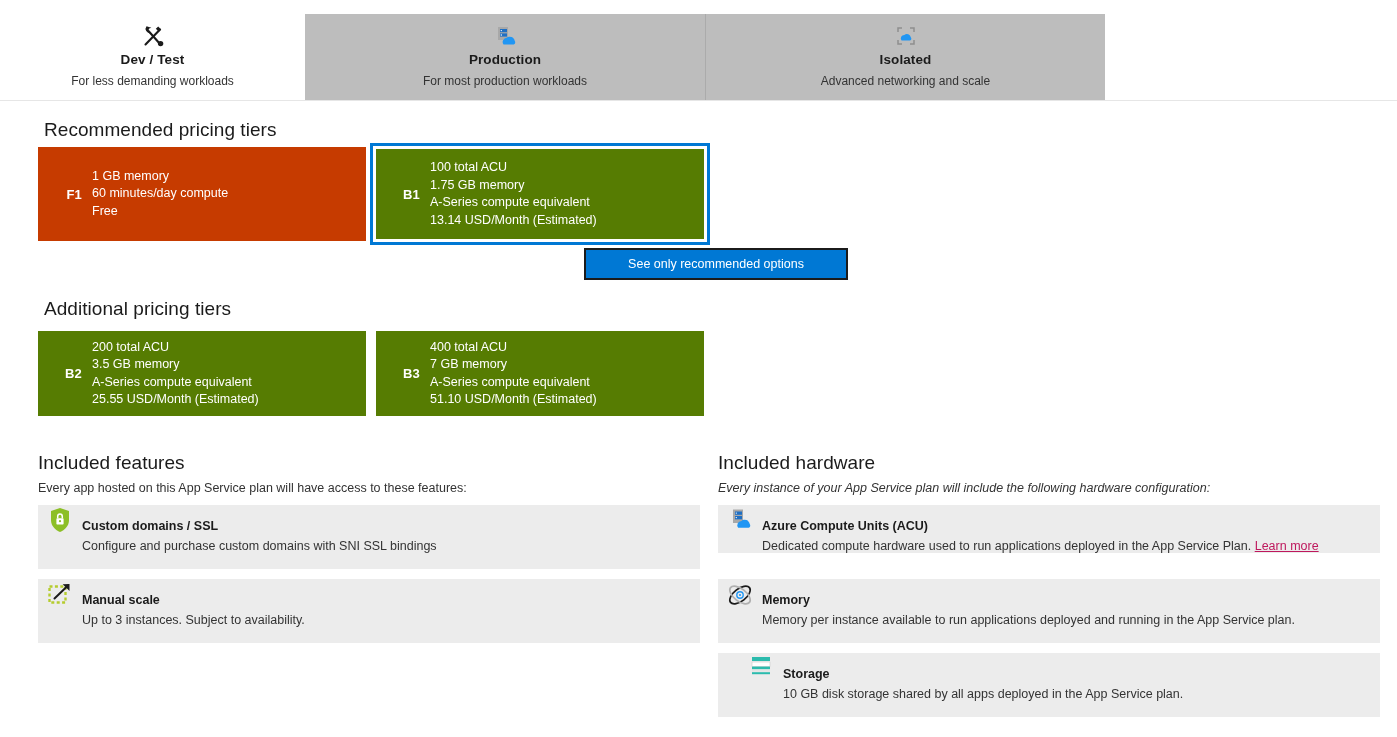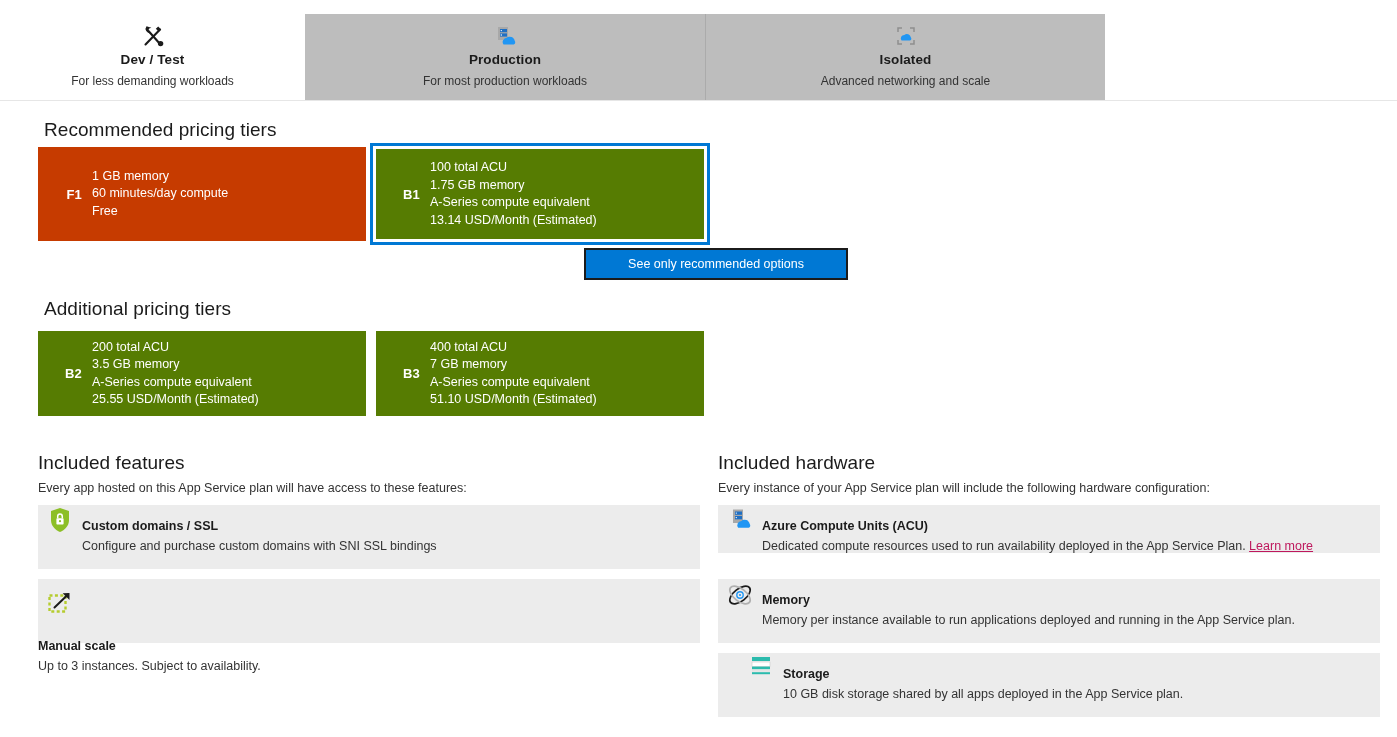--- a/index.html
+++ b/index.html
@@ -299,53 +299,53 @@
       <path d="M8.7 11.2 V9.4 a2.3 2.3 0 0 1 4.6 0 V11.2" fill="none" stroke="#ffffff" stroke-width="1.5"></path>
       <circle cx="11" cy="14.2" r="1.1" fill="#8cbf26"></circle>
     </svg>
   </div>
   <div class="info-body" style="padding-top:13px;">
     <div class="info-head">Custom domains / SSL</div>
     <div class="info-desc">Configure and purchase custom domains with SNI SSL bindings</div>
   </div>
 </div>
 
-<div class="info-row" style="left:38px; top:579px; width:662px; height:64px;flex-direction:column;">
+<div class="info-row" style="left:38px; top:579px; width:662px; height:64px;">
   <div class="info-icon">
     <svg width="26" height="26" viewBox="0 0 26 26">
       <rect x="2.5" y="5.5" width="16" height="16" fill="none" stroke="#b5cc2e" stroke-width="2.4" stroke-dasharray="3 2.4"></rect>
       <g stroke="#1b1b1b" stroke-width="2" fill="none" stroke-linecap="round">
         <line x1="7.5" y1="17.5" x2="21" y2="4.5"></line>
       </g>
       <path d="M22.5 3 L22.5 10 L15.7 3.3 Z" fill="#1b1b1b"></path>
     </svg>
   </div>
   <div class="info-body" style="padding-top:13px;">
     <div class="info-head">Manual scale</div>
     <div class="info-desc">Up to 3 instances. Subject to availability.</div>
   </div>
 </div>
 
 <div class="section-title" style="left:718px; top:452px;">Included hardware</div>
-<div class="section-sub" style="left:718px; top:481px;">Every instance of your App Service plan will include the following hardware configuration:</div>
+<div class="section-sub" style="left:718px; top:481px;font-style:italic;">Every instance of your App Service plan will include the following hardware configuration:</div>
 
 <div class="info-row" style="left:718px; top:505px; width:662px; height:48px;">
   <div class="info-icon">
     <svg width="24" height="24" viewBox="0 0 24 24">
       <rect x="5" y="2.5" width="10" height="13.5" fill="#a8a8a8"></rect>
       <rect x="7" y="4.5" width="7" height="3.3" fill="#1f6fc4"></rect>
       <rect x="7" y="9" width="7" height="3.3" fill="#1f6fc4"></rect>
       <circle cx="8.3" cy="6.1" r="0.7" fill="#ffffff"></circle>
       <circle cx="8.3" cy="10.6" r="0.7" fill="#ffffff"></circle>
       <path d="M10.2 20.8 a4.3 4.3 0 0 1 3.3 -6.9 a5.1 5.1 0 0 1 8.2 3.1 a2.4 2.4 0 0 1 -1.0 3.8 z" fill="#2196f3"></path>
     </svg>
   </div>
   <div class="info-body" style="padding-top:13px;">
     <div class="info-head">Azure Compute Units (ACU)</div>
-    <div class="info-desc"><span>Dedicated compute resources used to run availability deployed in the App Service Plan.</span> <a class="learn-link">Learn more</a></div>
+    <div class="info-desc"><span>Dedicated compute hardware used to run applications deployed in the App Service Plan.</span> <a class="learn-link">Learn more</a></div>
   </div>
 </div>
 
 <div class="info-row" style="left:718px; top:579px; width:662px; height:64px;">
   <div class="info-icon">
     <svg width="28" height="28" viewBox="0 0 28 28">
       <g transform="rotate(-38 14 14)">
         <ellipse cx="14" cy="14" rx="12" ry="6.2" fill="none" stroke="#1b1b1b" stroke-width="1.7"></ellipse>
       </g>
       <g transform="rotate(38 14 14)">

